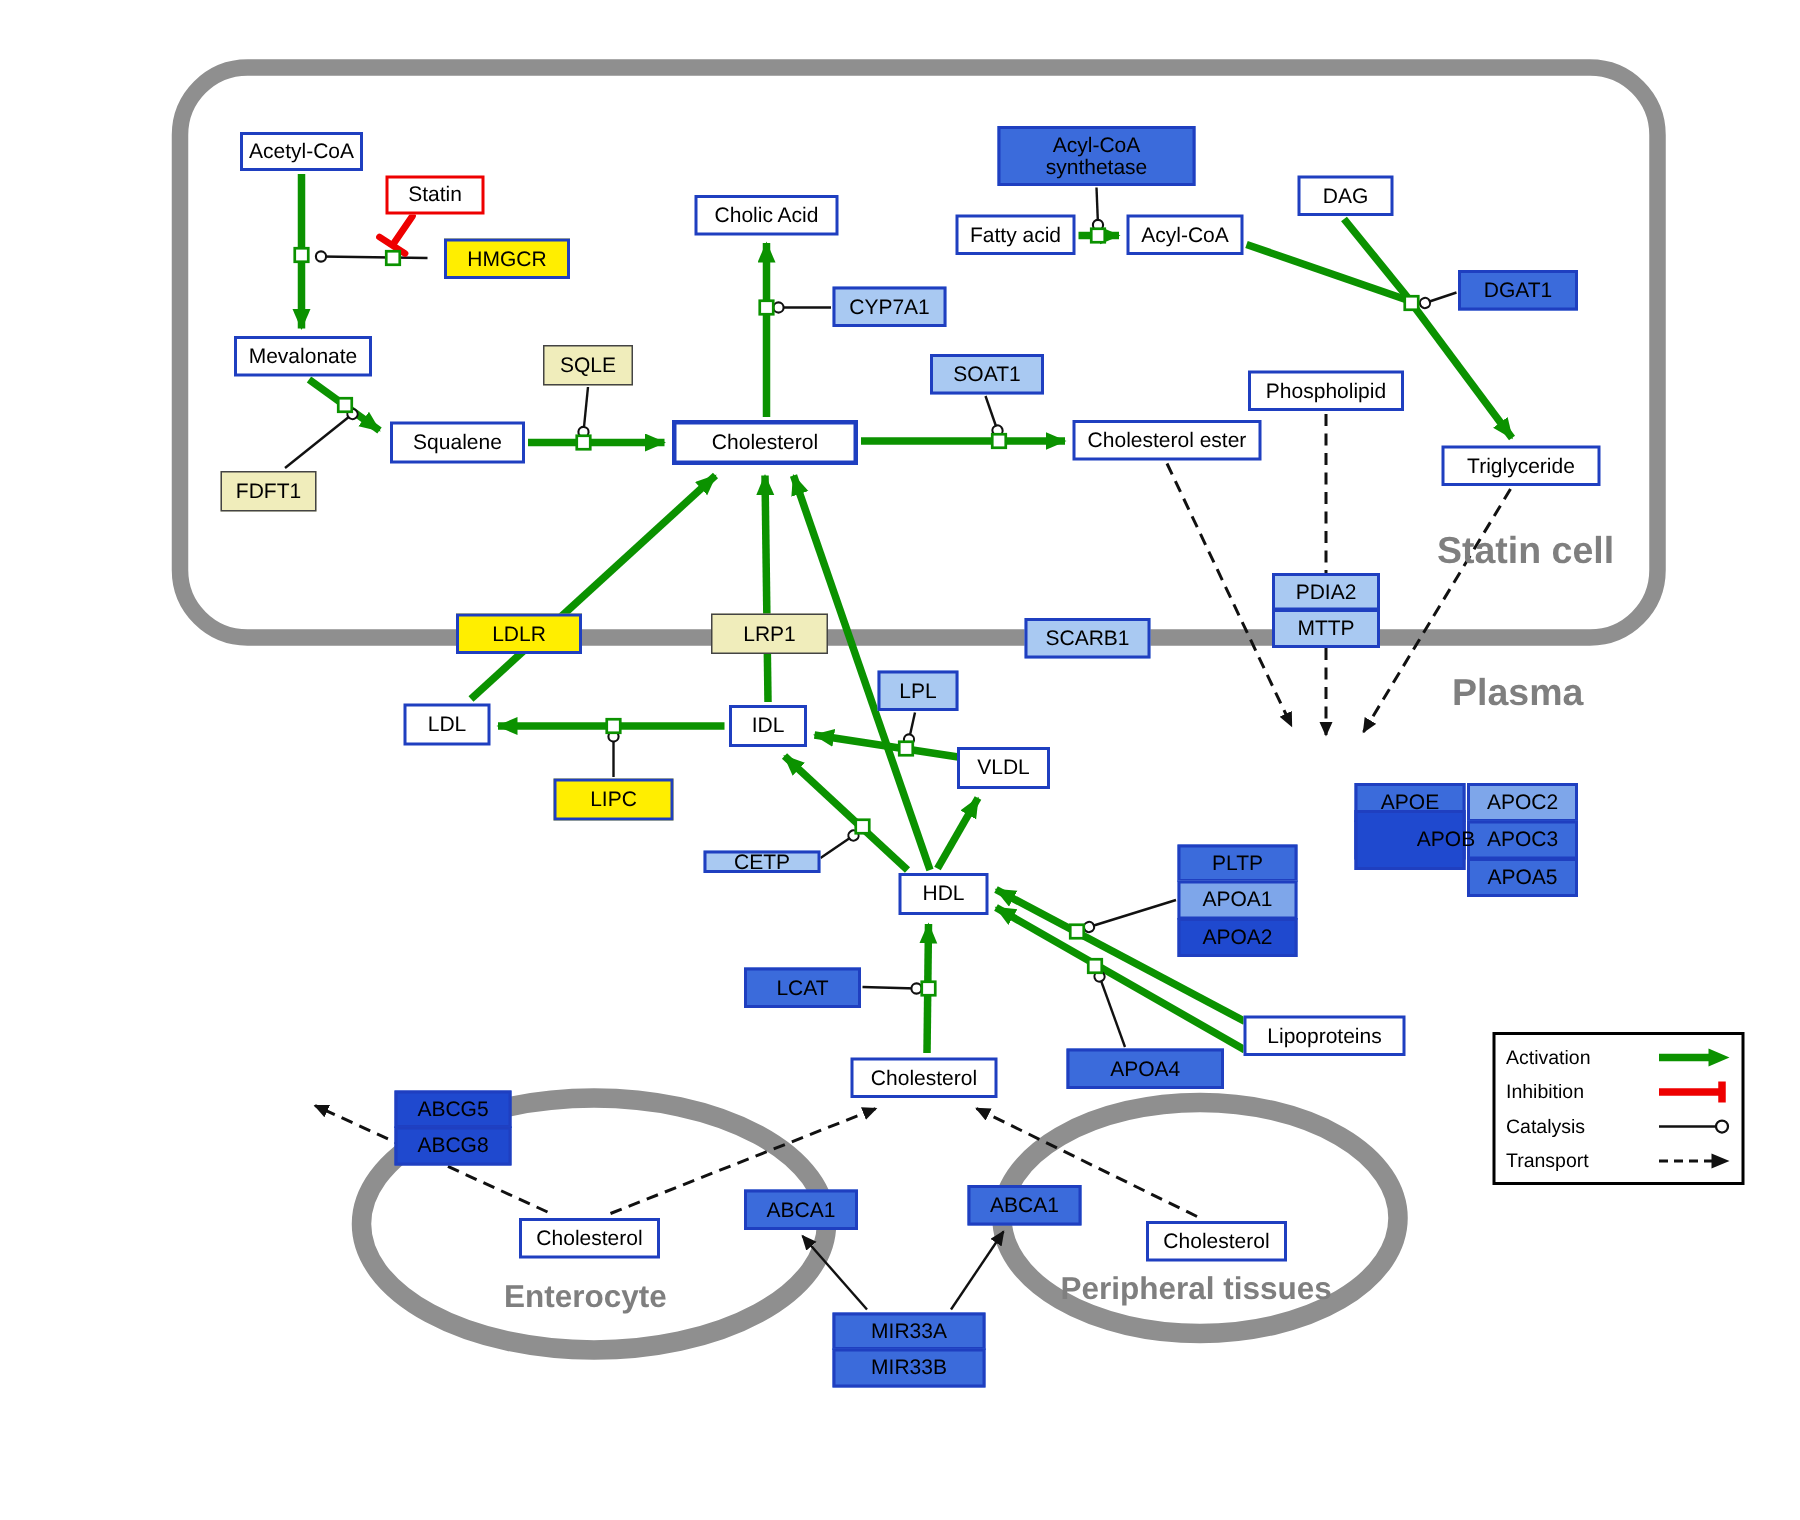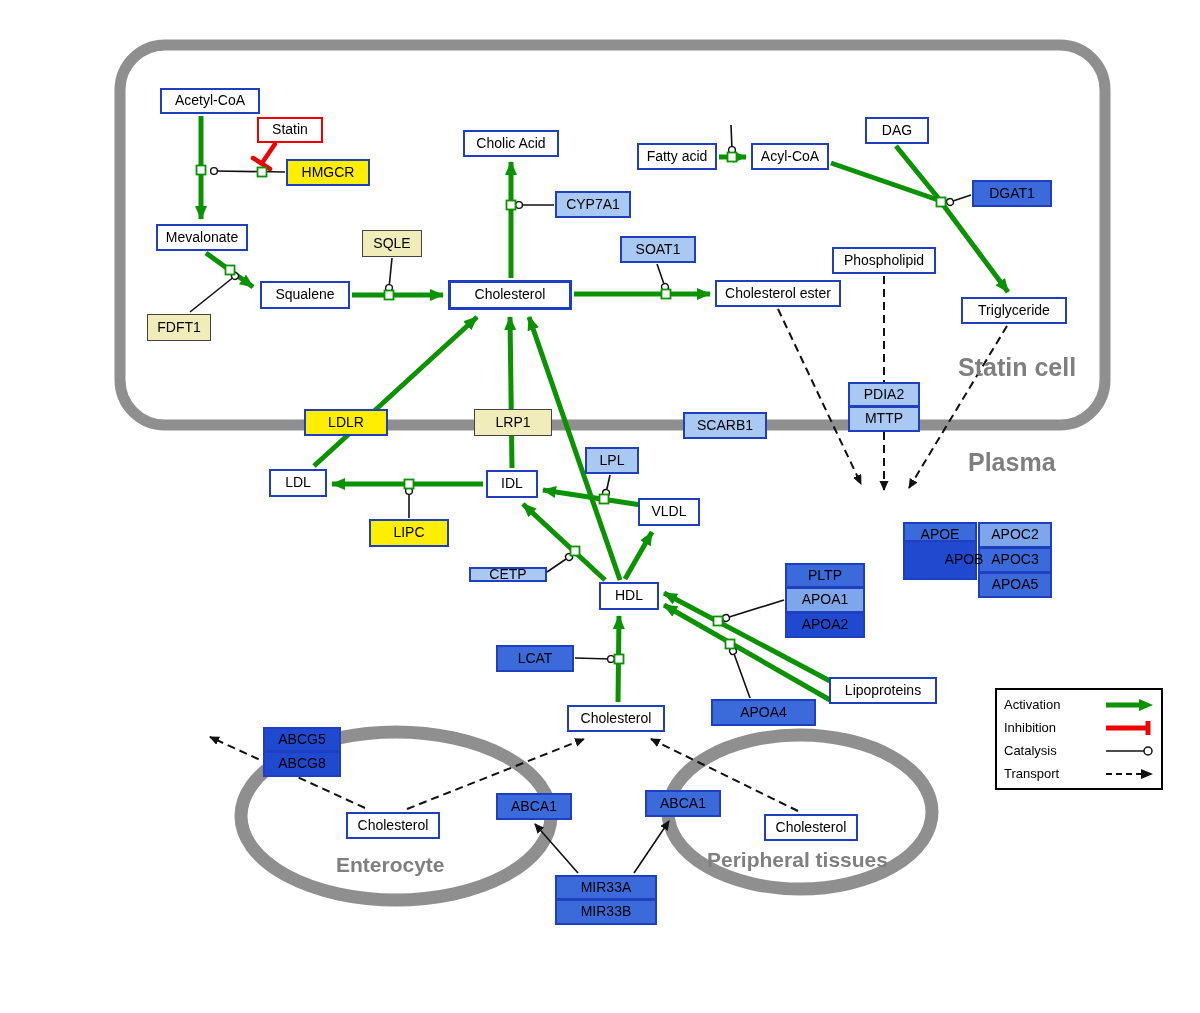--- a/index.html
+++ b/index.html
@@ -119,30 +119,31 @@
       <rect class="pnode" x="713.5" y="616.5" width="9" height="9"></rect>
       <rect class="pnode" x="725.5" y="639.5" width="9" height="9"></rect>
     </g>
   </svg>
 
   <div class="comp-label" style="left:958px;top:353px;font-size:25px;">Statin cell</div>
   <div class="comp-label" style="left:968px;top:448px;font-size:25px;">Plasma</div>
   <div class="comp-label" style="left:336px;top:853px;font-size:21px;">Enterocyte</div>
   <div class="comp-label" style="left:707px;top:848px;font-size:21px;">Peripheral tissues</div>
 
-  <div class="node" style="left:160px;top:88px;width:100px;height:26px;">Acetyl-CoA</div>
+  <div class="node" style="left:160px;top:88px;width:82px;height:26px;">Acetyl-CoA</div>
   <div class="node n-red" style="left:257px;top:117px;width:66px;height:26px;">Statin</div>
-  <div class="node n-yellow" style="left:286px;top:159px;width:84px;height:27px;">HMGCR</div>
+  <div class="node n-yellow" style="left:296px;top:159px;width:84px;height:27px;">HMGCR</div>
   <div class="node" style="left:156px;top:224px;width:92px;height:27px;text-align:right;">Mevalonate</div>
   <div class="node n-pale" style="left:362px;top:230px;width:60px;height:27px;">SQLE</div>
   <div class="node n-pale" style="left:147px;top:314px;width:64px;height:27px;">FDFT1</div>
   <div class="node" style="left:260px;top:281px;width:90px;height:28px;">Squalene</div>
   <div class="node" style="left:448px;top:280px;width:124px;height:30px;border-width:3px;">Cholesterol</div>
   <div class="node" style="left:463px;top:130px;width:96px;height:27px;">Cholic Acid</div>
   <div class="node n-lblue" style="left:555px;top:191px;width:76px;height:27px;">CYP7A1</div>
+  <div class="node n-mblue" style="left:665px;top:84px;width:132px;height:40px;">Acyl-CoA synthetase</div>
   <div class="node" style="left:637px;top:143px;width:80px;height:27px;">Fatty acid</div>
   <div class="node" style="left:751px;top:143px;width:78px;height:27px;">Acyl-CoA</div>
   <div class="node" style="left:865px;top:117px;width:64px;height:27px;">DAG</div>
   <div class="node n-mblue" style="left:972px;top:180px;width:80px;height:27px;">DGAT1</div>
   <div class="node n-lblue" style="left:620px;top:236px;width:76px;height:27px;">SOAT1</div>
   <div class="node" style="left:715px;top:280px;width:126px;height:27px;">Cholesterol ester</div>
   <div class="node" style="left:832px;top:247px;width:104px;height:27px;">Phospholipid</div>
   <div class="node" style="left:961px;top:297px;width:106px;height:27px;">Triglyceride</div>
   <div class="node n-yellow" style="left:304px;top:409px;width:84px;height:27px;">LDLR</div>
   <div class="node n-pale" style="left:474px;top:409px;width:78px;height:27px;">LRP1</div>

